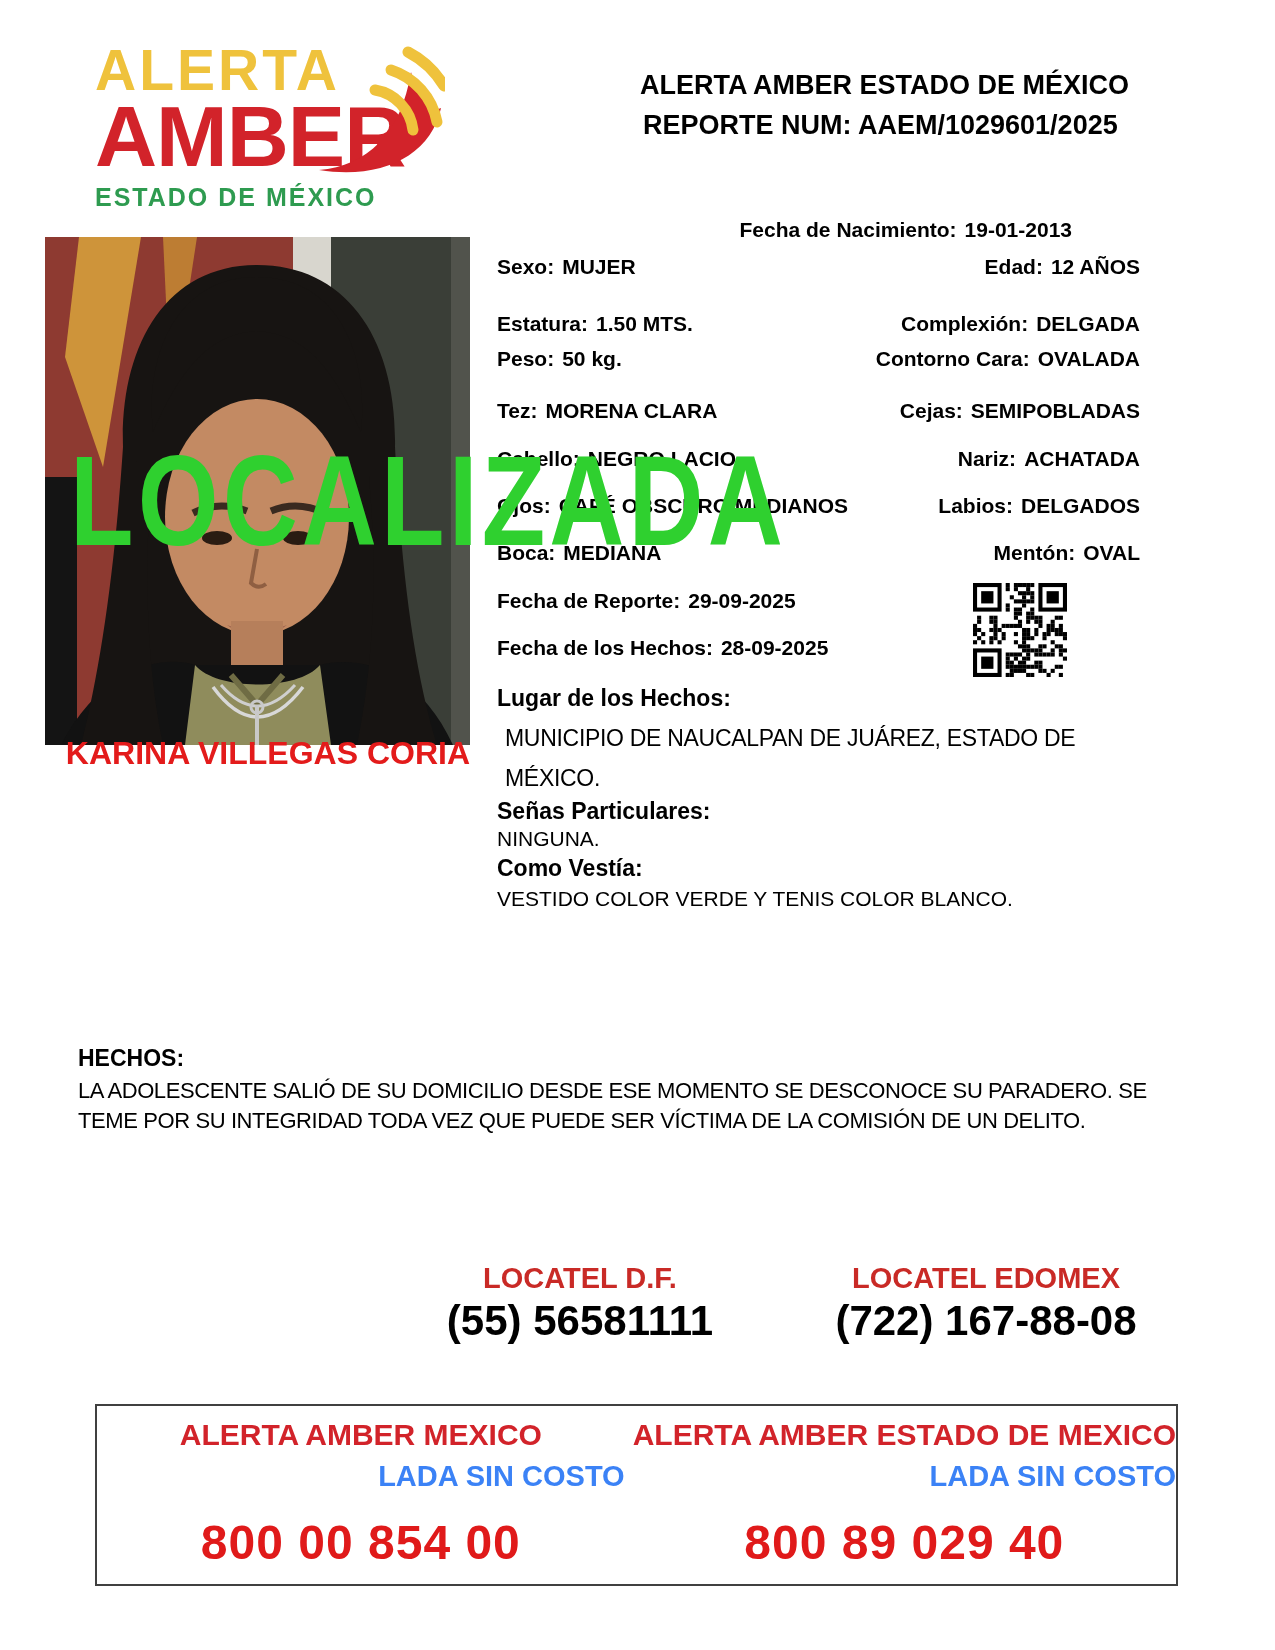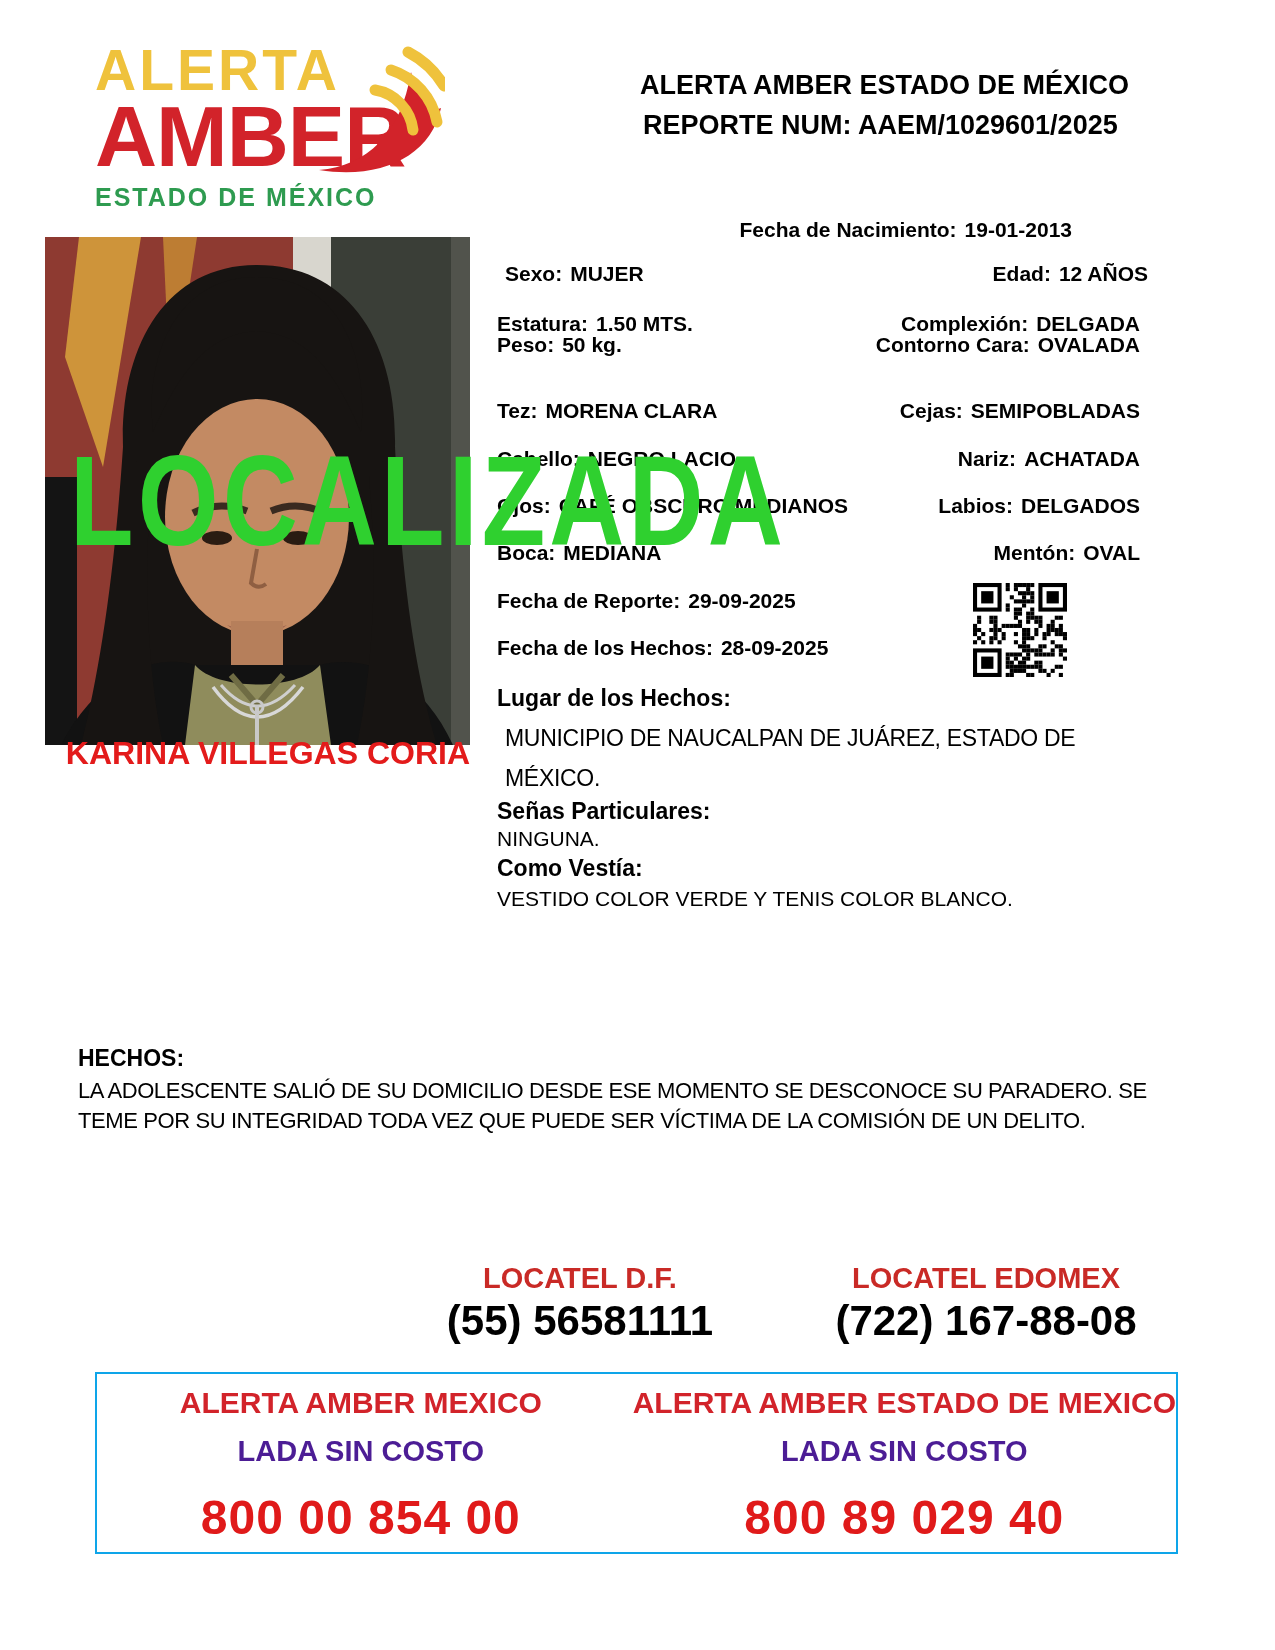--- a/index.html
+++ b/index.html
@@ -27,25 +27,25 @@
         color:#E31B1B;font-weight:bold;font-size:32px;white-space:nowrap;}
   
   .hechos-label{position:absolute;left:78px;top:1045px;font-size:23px;font-weight:bold;}
   .hechos-text{position:absolute;left:78px;top:1076px;width:1075px;font-size:22px;
         line-height:30px;letter-spacing:-0.4px;}
   
   .contact{position:absolute;text-align:center;}
   .contact .clabel{color:#C92A26;font-size:29px;font-weight:bold;white-space:nowrap;}
   .contact .cnum{color:#000;font-size:42px;font-weight:bold;margin-top:2px;white-space:nowrap;}
   
-  .footer-box{position:absolute;left:95px;top:1372px;width:1083px;height:182px;
-        border:2px solid #0ea5e9;box-sizing:border-box;display:flex;gap:8px;}
+  .footer-box{position:absolute;left:95px;top:1404px;width:1083px;height:182px;
+        border:2px solid #404040;box-sizing:border-box;display:flex;gap:8px;}
   .fcol{flex:1;text-align:center;padding-top:12px;}
   .ftitle{color:#D2232A;font-size:30px;font-weight:bold;white-space:nowrap;}
-  .fsub{color:#4c1d95;font-size:29px;font-weight:bold;margin-top:15px;}
+  .fsub{color:#3b82f6;font-size:29px;font-weight:bold;margin-top:8px;text-align:right;}
   .fnum{color:#E01A1A;font-size:48px;font-weight:bold;margin-top:22px;letter-spacing:1px;white-space:nowrap;}
 </style>
 </head>
 <body>
 
 <div class="page">
 
   <div class="abs" style="left:95px;top:42px;width:330px;">
     <div class="logo-alerta">ALERTA</div>
     <div class="logo-amber">AMBER</div>
@@ -93,29 +93,29 @@
     </svg>
   </div>
 
   <div class="overlay-green">LOCALIZADA</div>
 
   <div class="subject-name">KARINA VILLEGAS CORIA</div>
 
   <div class="frow" style="top:218px;justify-content:flex-end;padding-right:68px;">
     <span><span>Fecha de Nacimiento:</span><span class="val">19-01-2013</span></span>
   </div>
-  <div class="frow" style="top:262px;margin-left:8px;">
+  <div class="frow" style="top:255px;">
     <span><span>Sexo:</span><span class="val">MUJER</span></span>
     <span><span>Edad:</span><span class="val">12 AÑOS</span></span>
   </div>
   <div class="frow" style="top:312px;">
     <span><span>Estatura:</span><span class="val">1.50 MTS.</span></span>
     <span><span>Complexión:</span><span class="val">DELGADA</span></span>
   </div>
-  <div class="frow" style="top:333px;">
+  <div class="frow" style="top:347px;">
     <span><span>Peso:</span><span class="val">50 kg.</span></span>
     <span><span>Contorno Cara:</span><span class="val">OVALADA</span></span>
   </div>
   <div class="frow" style="top:447px;">
     <span><span>Cabello:</span><span class="val">NEGRO LACIO</span></span>
     <span><span>Nariz:</span><span class="val">ACHATADA</span></span>
   </div>
   <div class="frow" style="top:399px;">
     <span><span>Tez:</span><span class="val">MORENA CLARA</span></span>
     <span><span>Cejas:</span><span class="val">SEMIPOBLADAS</span></span>

